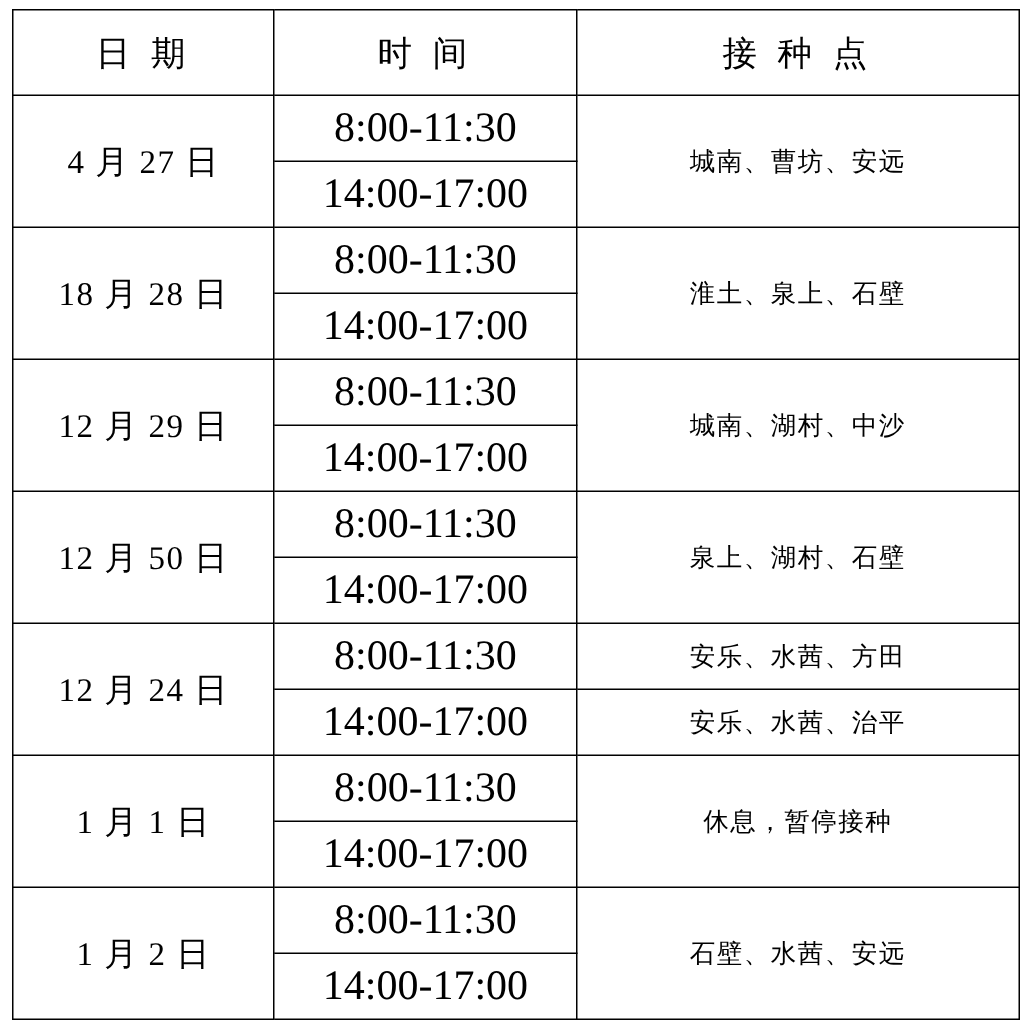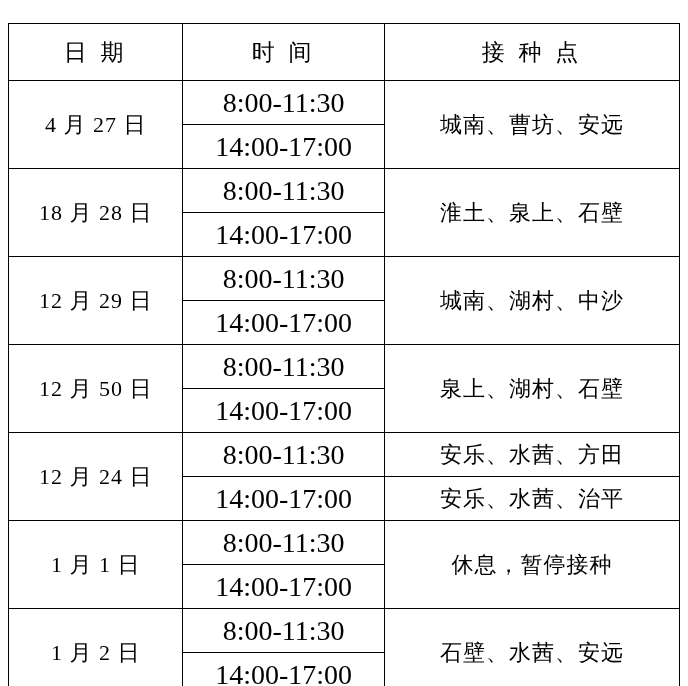--- a/index.html
+++ b/index.html
@@ -11,21 +11,21 @@
     width: 688px;
     height: 686px;
     font-family: "Liberation Serif", "DejaVu Serif", serif;
     color: #000000;
     overflow: hidden;
   }
   .sheet {
     width: 688px;
     height: 686px;
     box-sizing: border-box;
-    padding: 23px 8px 6px 8px;
+    padding: 6px 8px 6px 8px;
     display: flex;
     flex-direction: column;
   }
   table.schedule {
     width: 100%;
     height: 100%;
     border-collapse: collapse;
     table-layout: fixed;
   }
   table.schedule td,
@@ -50,21 +50,21 @@
     font-size: 22px;
     letter-spacing: 1px;
   }
   td.time-cell {
     font-size: 28px;
     height: 43px;
     font-family: "Liberation Serif", "DejaVu Serif", serif;
     letter-spacing: 0px;
   }
   td.site-cell {
-    font-size: 22px;
+    font-size: 17px;
     letter-spacing: 1px;
   }
   td.site-cell.rest {
     letter-spacing: 1px;
   }
 </style>
 </head>
 <body>
 
 <div class="sheet">

